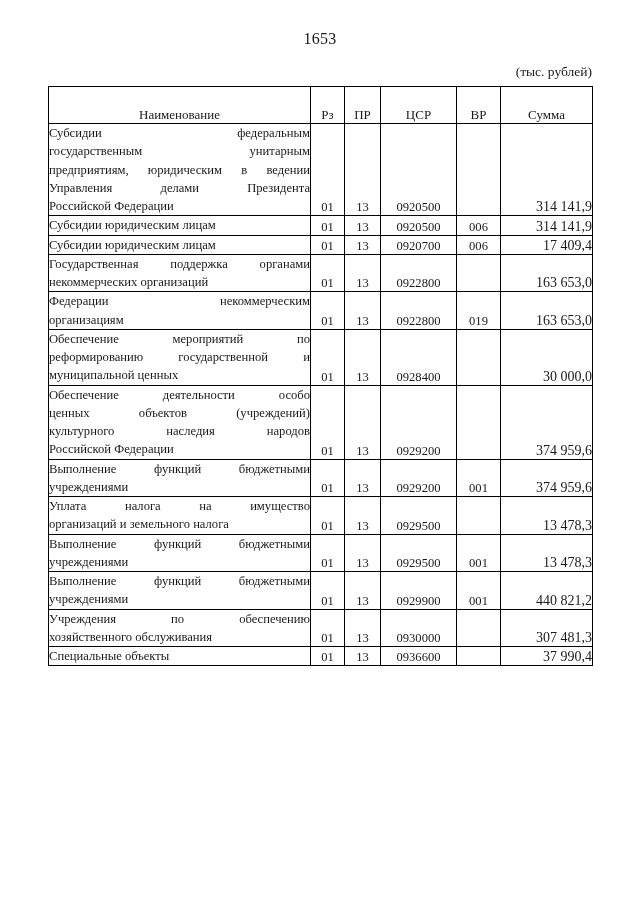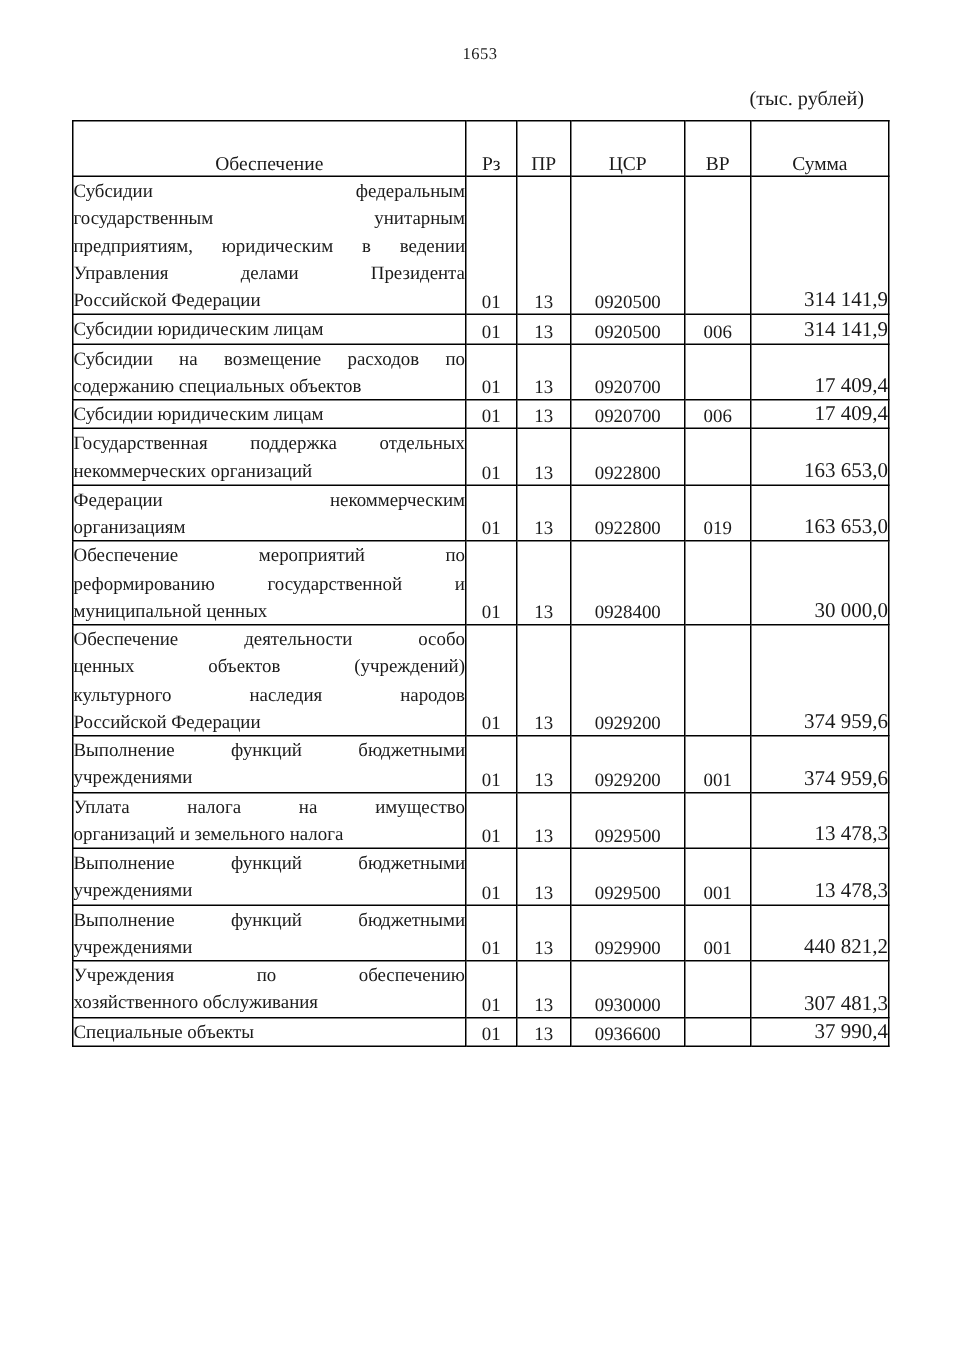--- a/index.html
+++ b/index.html
@@ -15,28 +15,28 @@
     position: relative;
   }
   .page {
     width: 640px;
     height: 905px;
     position: relative;
     box-sizing: border-box;
   }
   .page-number {
     text-align: center;
-    font-size: 11px;
+    font-size: 16px;
     padding-top: 30px;
     letter-spacing: 0.3px;
   }
   .units-line {
     text-align: right;
     font-size: 13.5px;
-    padding-right: 64px;
+    padding-right: 48px;
     padding-top: 16px;
   }
   .table-wrap {
     margin: 6px 48px 0 48px;
   }
   table.budget {
     border-collapse: collapse;
     width: 544px;
     table-layout: fixed;
     font-size: 12.6px;
@@ -108,21 +108,21 @@
       <colgroup>
         <col class="c-name">
         <col class="c-rz">
         <col class="c-pr">
         <col class="c-csr">
         <col class="c-vr">
         <col class="c-sum">
       </colgroup>
       <thead>
         <tr>
-          <th>Обеспечение</th>
+          <th>Наименование</th>
           <th>Рз</th>
           <th>ПР</th>
           <th>ЦСР</th>
           <th>ВР</th>
           <th>Сумма</th>
         </tr>
       </thead>
       <tbody id="table-body">
           <tr>
             <td class="name">
@@ -148,46 +148,33 @@
             </td>
             <td class="num">01</td>
             <td class="num">13</td>
             <td class="num">0920500</td>
             <td class="num">006</td>
             <td class="sum">314 141,9</td>
           </tr>
           <tr>
             <td class="name">
               <span class="nm-inner">
-                <span class="ln">Субсидии на возмещение расходов по</span>
-                <span class="ln last">содержанию специальных объектов</span>
-              </span>
-            </td>
-            <td class="num">01</td>
-            <td class="num">13</td>
-            <td class="num">0920700</td>
-            <td class="num"></td>
-            <td class="sum">17 409,4</td>
-          </tr>
-          <tr>
-            <td class="name">
-              <span class="nm-inner">
                 <span class="ln last">Субсидии юридическим лицам</span>
               </span>
             </td>
             <td class="num">01</td>
             <td class="num">13</td>
             <td class="num">0920700</td>
             <td class="num">006</td>
             <td class="sum">17 409,4</td>
           </tr>
           <tr>
             <td class="name">
               <span class="nm-inner">
-                <span class="ln">Государственная поддержка отдельных</span>
+                <span class="ln">Государственная поддержка органами</span>
                 <span class="ln last">некоммерческих организаций</span>
               </span>
             </td>
             <td class="num">01</td>
             <td class="num">13</td>
             <td class="num">0922800</td>
             <td class="num"></td>
             <td class="sum">163 653,0</td>
           </tr>
           <tr>

